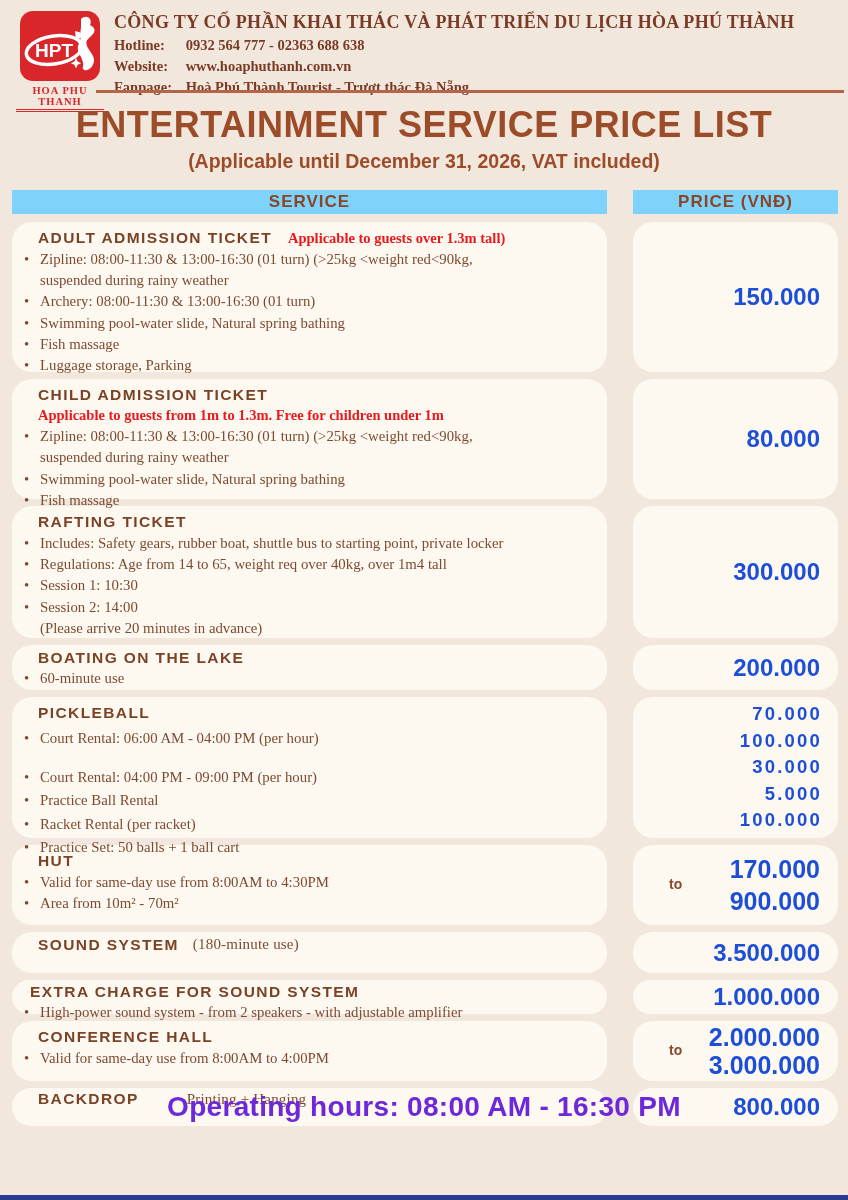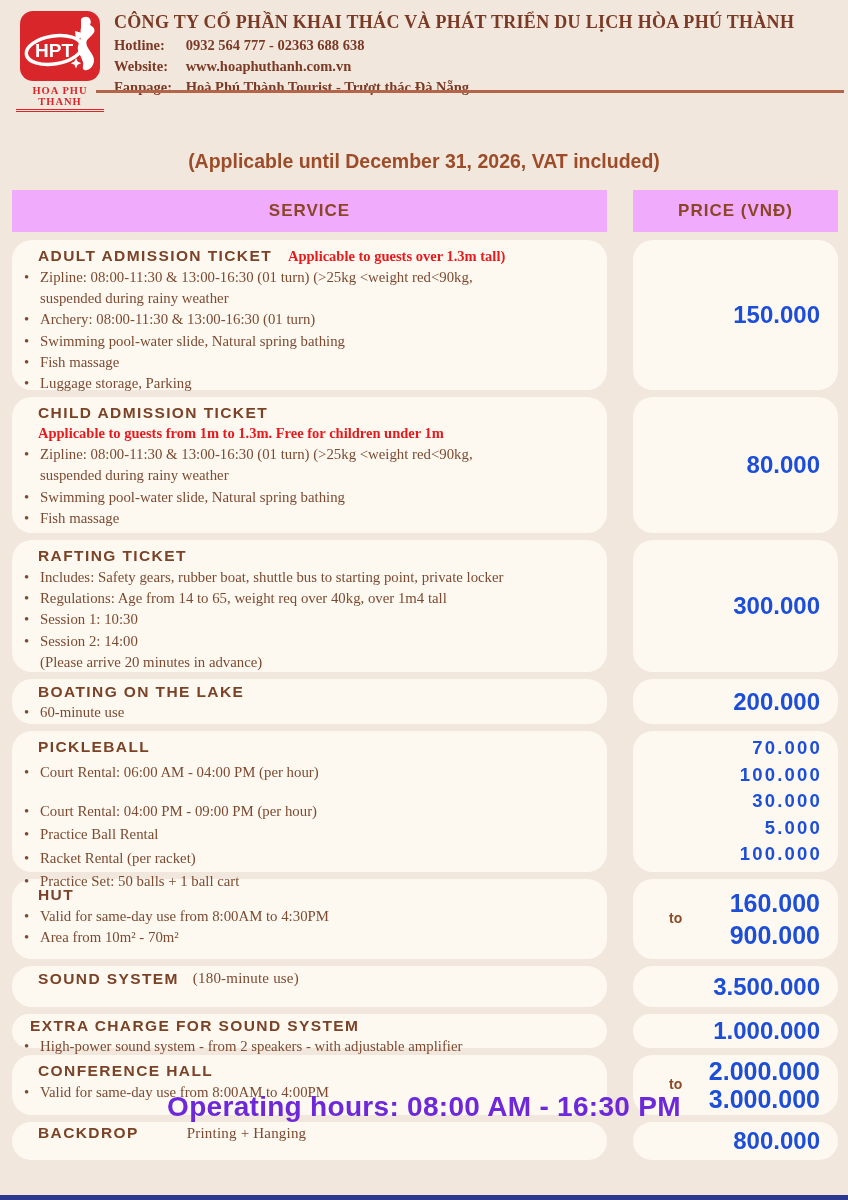--- a/index.html
+++ b/index.html
@@ -16,21 +16,21 @@
   .info .lbl{display:inline-block;width:68px;}
   .rule{position:absolute;top:90px;left:96px;right:4px;height:3px;background:#b36449;}
 
   
   .big-title{position:absolute;top:104px;left:0;width:100%;margin:0;text-align:center;font-family:"Liberation Sans",sans-serif;font-weight:bold;font-size:36px;color:#9c4c28;letter-spacing:.5px;}
   .subtitle{position:absolute;top:150px;left:0;width:100%;text-align:center;font-family:"Liberation Sans",sans-serif;font-weight:bold;font-size:19.5px;color:#9c4c28;}
 
   
   .table{position:absolute;top:190px;left:12px;width:826px;}
   .thead{display:flex;gap:26px;margin-bottom:8px;}
-  .th{background:#f0abfc;height:42px;display:flex;align-items:center;justify-content:center;font-family:"Liberation Sans",sans-serif;font-weight:bold;font-size:17px;color:#8a4527;letter-spacing:1px;}
+  .th{background:#7dd3fc;height:24px;display:flex;align-items:center;justify-content:center;font-family:"Liberation Sans",sans-serif;font-weight:bold;font-size:17px;color:#8a4527;letter-spacing:1px;}
   .th-service{width:595px;}
   .th-price{width:205px;}
   .rows{display:flex;flex-direction:column;gap:7px;}
   .row{display:flex;gap:26px;}
   .card{background:#fdf9f1;border-radius:20px;box-sizing:border-box;}
   .svc{width:595px;padding:7px 10px 4px 0;}
   .svc.center{display:flex;align-items:center;padding-top:0;padding-bottom:16px;}
   .svc-title{font-family:"Liberation Sans",sans-serif;font-weight:bold;font-size:15.5px;color:#7a4226;letter-spacing:1.4px;margin-left:26px;}
   .note-inline{font-weight:bold;font-size:14.5px;color:#e8191d;letter-spacing:0;margin-left:12px;font-family:"Liberation Serif",serif;}
   .note-block{font-weight:bold;font-size:14.5px;color:#e8191d;margin-left:26px;margin-top:2px;line-height:1.25;}
@@ -81,20 +81,21 @@
         <span class="val">www.hoaphuthanh.com.vn</span>
       </div>
       <div class="info">
         <span class="lbl">Fanpage:</span>
         <span class="val">Hoà Phú Thành Tourist - Trượt thác Đà Nẵng</span>
       </div>
     </div>
   </div>
   <div class="rule"></div>
 
+  <h1 class="big-title">ENTERTAINMENT SERVICE PRICE LIST</h1>
   <div class="subtitle">(Applicable until December 31, 2026, VAT included)</div>
 
   <div class="table">
     <div class="thead">
       <div class="th th-service">SERVICE</div>
       <div class="th th-price">PRICE (VNĐ)</div>
     </div>
 
     <div class="rows">
 
@@ -111,21 +112,21 @@
             <li>Swimming pool-water slide, Natural spring bathing</li>
             <li>Fish massage</li>
             <li>Luggage storage, Parking</li>
           </ul>
         </div>
         <div class="card price-card">
           <div class="price-val">150.000</div>
         </div>
       </div>
 
-      <div class="row" style="height:136px">
+      <div class="row" style="height:120px">
         <div class="card svc">
           <div class="svc-title">CHILD ADMISSION TICKET</div>
           <div class="note-block">Applicable to guests from 1m to 1.3m. Free for children under 1m</div>
           <ul class="bullets">
             <li>Zipline: 08:00-11:30 &amp; 13:00-16:30 (01 turn) (&gt;25kg &lt;weight red&lt;90kg,</li>
             <li class="no-bullet">suspended during rainy weather</li>
             <li>Swimming pool-water slide, Natural spring bathing</li>
             <li>Fish massage</li>
           </ul>
         </div>
@@ -184,21 +185,21 @@
 
       <div class="row" style="height:80px">
         <div class="card svc">
           <div class="svc-title">HUT</div>
           <ul class="bullets">
             <li>Valid for same-day use from 8:00AM to 4:30PM</li>
             <li>Area from 10m² - 70m²</li>
           </ul>
         </div>
         <div class="card price-card range">
-          <div class="price-val">160.000</div>
+          <div class="price-val">170.000</div>
           <div class="price-val to">to</div>
           <div class="price-val">900.000</div>
         </div>
       </div>
 
       <div class="row" style="height:41px">
         <div class="card svc center">
           <span class="svc-title">SOUND SYSTEM</span>
           <span class="svc-sub tight">(180-minute use)</span>
         </div>

